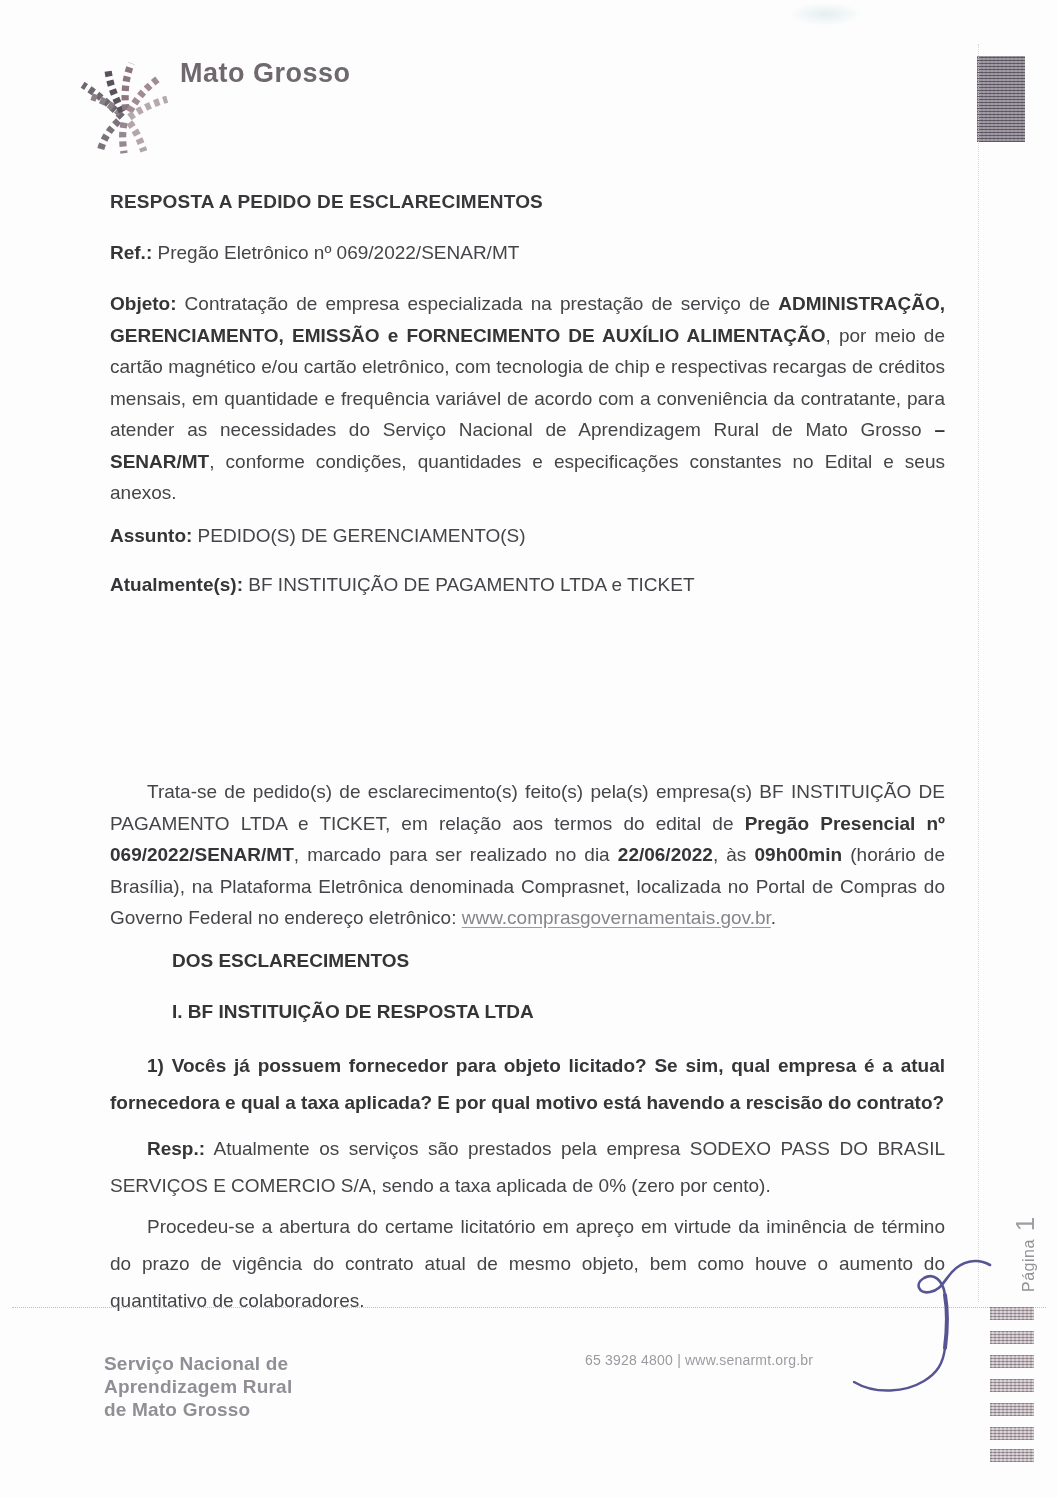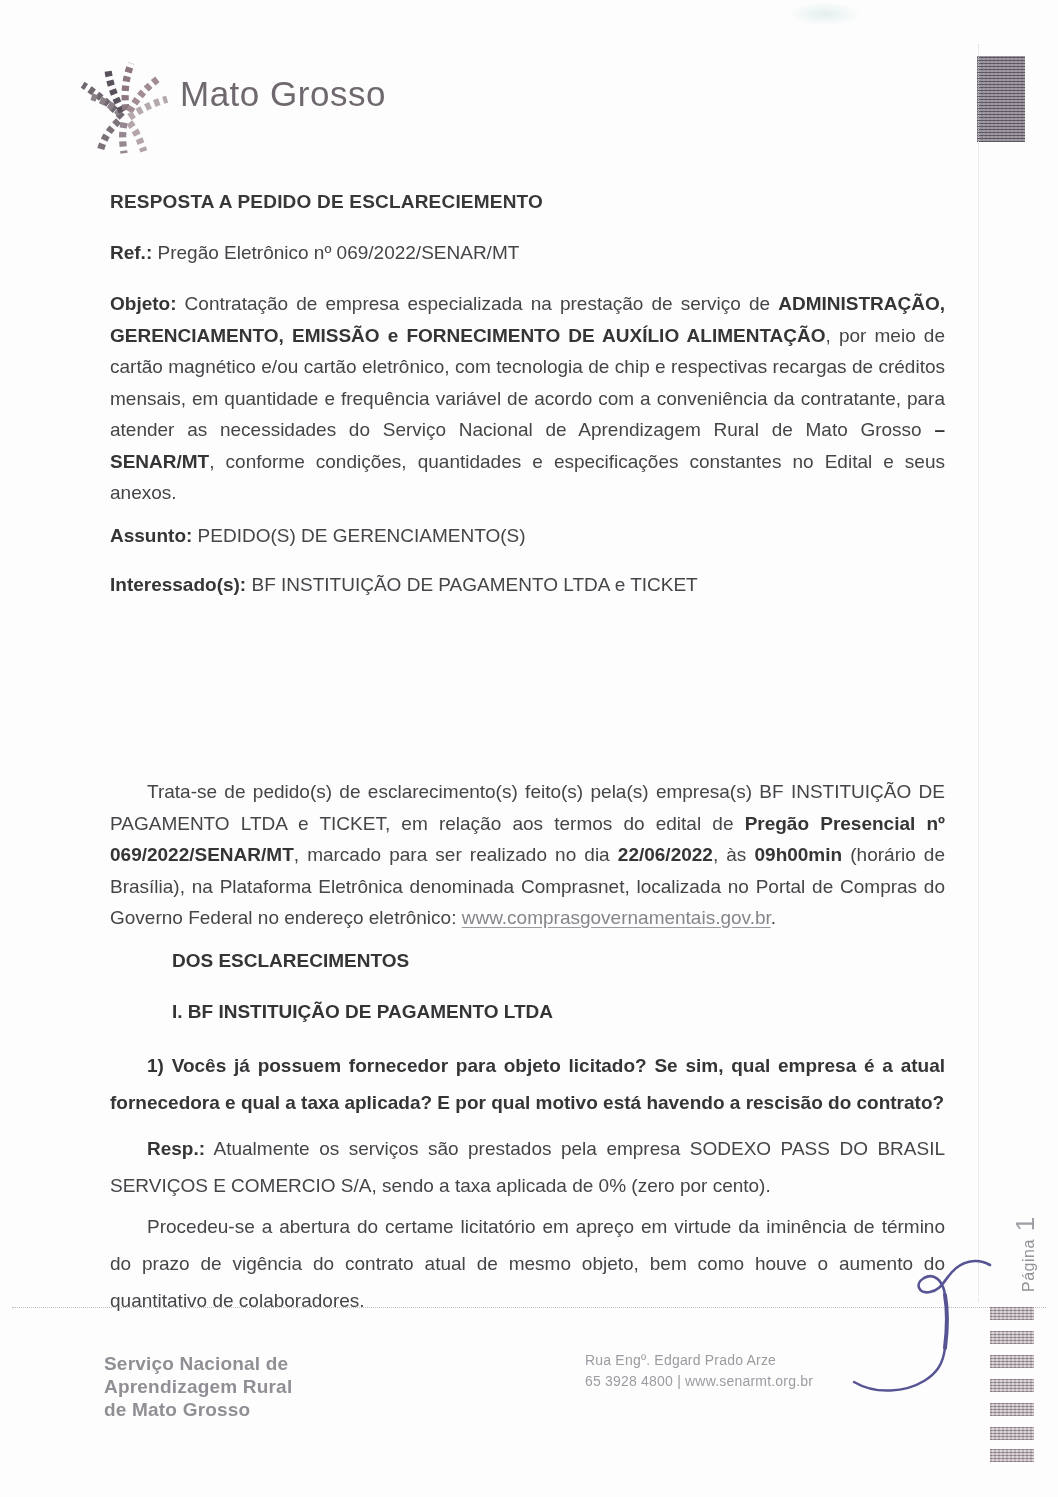--- a/index.html
+++ b/index.html
@@ -8,21 +8,21 @@
     background:#fdfdfd;
     font-family:"Liberation Sans","DejaVu Sans",sans-serif;
     color:#454549;
   }
   .abs{position:absolute;}
 
   
   .logo-icon{left:70px;top:46px;width:108px;height:110px;}
   .brand{left:180px;top:56px;line-height:1;}
   .brand .name{font-size:49px;font-weight:700;letter-spacing:1px;color:#4c4650;}
-  .brand .region{font-size:35px;font-weight:400;color:#6f686e;margin-top:20px;letter-spacing:.5px;}
+  .brand .region{font-size:27px;font-weight:700;color:#6f686e;margin-top:4px;letter-spacing:.5px;}
 
   
   .doc-title{left:110px;top:191px;font-size:19px;font-weight:700;color:#38383b;letter-spacing:.2px;}
   .para{left:110px;width:835px;text-align:justify;font-size:19px;}
   .lh31{line-height:31.5px;}
   .lh37{line-height:37px;}
   .ind37{text-indent:37px;}
   .b{font-weight:700;color:#353538;}
   .qbold{font-weight:700;color:#343437;}
   .heading{left:172px;font-size:19px;font-weight:700;color:#353538;}
@@ -72,51 +72,50 @@
     <path d="M66 78 C80 68 94 62 108 58" stroke="#b6a9ae"></path>
     <path d="M54 82 C44 92 38 100 34 114" stroke="#7b727a"></path>
     <path d="M60 84 C58 96 58 104 60 118" stroke="#968791"></path>
     <path d="M66 84 C74 94 78 104 82 116" stroke="#b3a5ab"></path>
   </g>
 </svg>
 <div class="abs brand">
   <div class="region">Mato Grosso</div>
 </div>
 
-<div class="abs doc-title">RESPOSTA A PEDIDO DE ESCLARECIEMENTO</div>
+<div class="abs doc-title">RESPOSTA A PEDIDO DE ESCLARECIMENTOS</div>
 
 <div class="abs para" style="top:242px;"><span class="b">Ref.:</span><span> Pregão Eletrônico nº 069/2022/SENAR/MT</span></div>
 
 <div class="abs para lh31" style="top:288px;"><span class="b">Objeto:</span><span>  Contratação de empresa especializada na prestação de serviço de </span><span class="b">ADMINISTRAÇÃO, GERENCIAMENTO, EMISSÃO e FORNECIMENTO DE AUXÍLIO ALIMENTAÇÃO</span><span>, por meio de cartão magnético e/ou cartão eletrônico, com tecnologia de chip e respectivas recargas de créditos mensais, em quantidade e frequência variável de acordo com a conveniência da contratante, para atender as necessidades do Serviço Nacional de Aprendizagem Rural de Mato Grosso </span><span class="b">– SENAR/MT</span><span>, conforme condições, quantidades e especificações constantes no Edital e seus anexos.</span></div>
 
 <div class="abs para" style="top:525px;"><span class="b">Assunto:</span><span> PEDIDO(S) DE GERENCIAMENTO(S)</span></div>
 
-<div class="abs para" style="top:574px;"><span class="b">Interessado(s):</span><span> BF INSTITUIÇÃO DE PAGAMENTO LTDA e TICKET</span></div>
+<div class="abs para" style="top:574px;"><span class="b">Atualmente(s):</span><span> BF INSTITUIÇÃO DE PAGAMENTO LTDA e TICKET</span></div>
 
 <div class="abs para lh31 ind37" style="top:776px;"><span>Trata-se de pedido(s) de esclarecimento(s) feito(s) pela(s) empresa(s) BF INSTITUIÇÃO DE PAGAMENTO LTDA e TICKET, em relação aos termos do edital de </span><span class="b">Pregão Presencial nº 069/2022/SENAR/MT</span><span>, marcado para ser realizado no dia </span><span class="b">22/06/2022</span><span>, às </span><span class="b">09h00min</span><span> (horário de Brasília), na Plataforma Eletrônica denominada Comprasnet, localizada no Portal de Compras do Governo Federal no endereço eletrônico: </span><span class="link">www.comprasgovernamentais.gov.br</span><span>.</span></div>
 
 <div class="abs heading" style="top:950px;text-align:right;">DOS ESCLARECIMENTOS</div>
 
-<div class="abs heading" style="top:1001px;">I. BF INSTITUIÇÃO DE PAGAMENTO LTDA</div>
+<div class="abs heading" style="top:1001px;">I. BF INSTITUIÇÃO DE RESPOSTA LTDA</div>
 
 <div class="abs para lh37 ind37 qbold" style="top:1047px;"><span class="b">1) Vocês já possuem fornecedor para objeto licitado? Se sim, qual empresa é a atual fornecedora e qual a taxa aplicada? E por qual motivo está havendo a rescisão do contrato?</span></div>
 
 <div class="abs para lh37 ind37" style="top:1130px;"><span class="b">Resp.:</span><span> Atualmente os serviços são prestados pela empresa SODEXO PASS DO BRASIL SERVIÇOS E COMERCIO S/A, sendo a taxa aplicada de 0% (zero por cento).</span></div>
 
 <div class="abs para lh37 ind37" style="top:1208px;"><span>Procedeu-se a abertura do certame licitatório em apreço em virtude da iminência de término do prazo de vigência do contrato atual de mesmo objeto, bem como houve o aumento do quantitativo de colaboradores.</span></div>
 
 <div class="abs separator"></div>
 
 <div class="abs footer-org">
   <div>Serviço Nacional de</div>
   <div>Aprendizagem Rural</div>
   <div>de Mato Grosso</div>
 </div>
 <div class="abs footer-addr">
-  <div>Rua Engº. Edgard Prado Arze</div>
   <div>65 3928 4800 | www.senarmt.org.br</div>
 </div>
 
 <div class="abs page-label">
   <span>Página</span><span class="num">1</span>
 </div>
 
 <div class="abs smudge"></div>
 <div class="abs scan-block"></div>
 <div class="abs edge-dots"></div>

